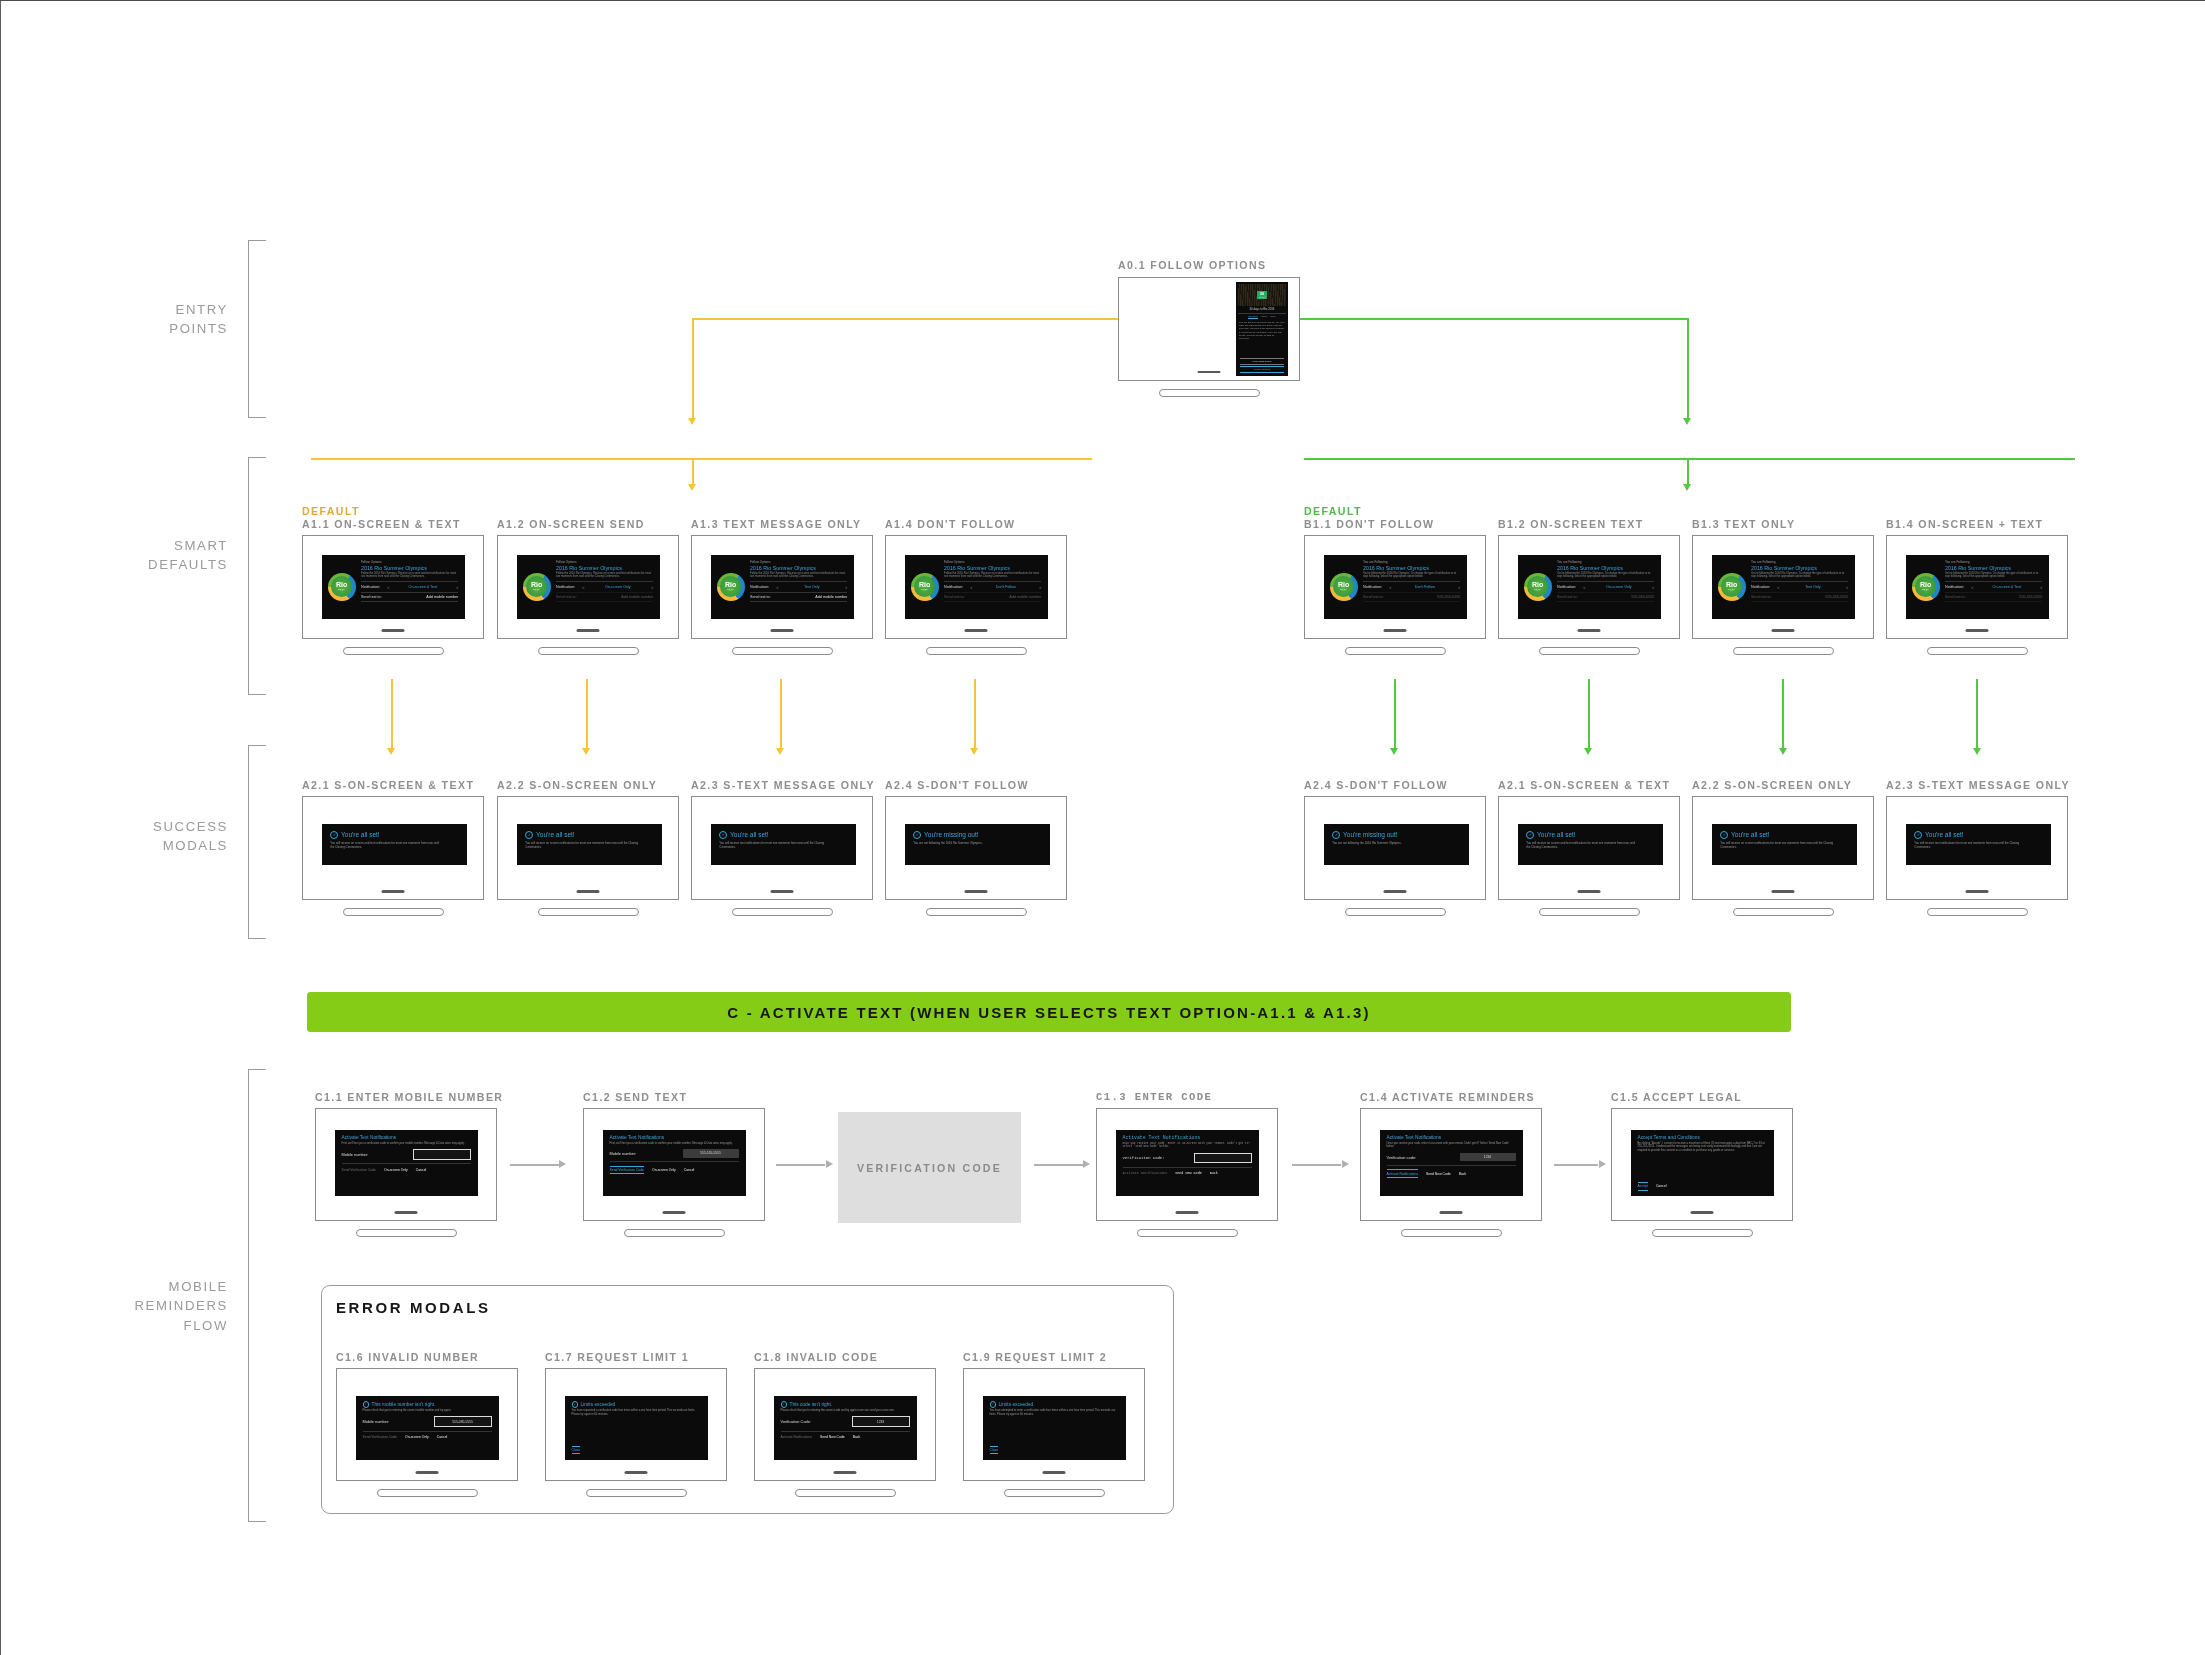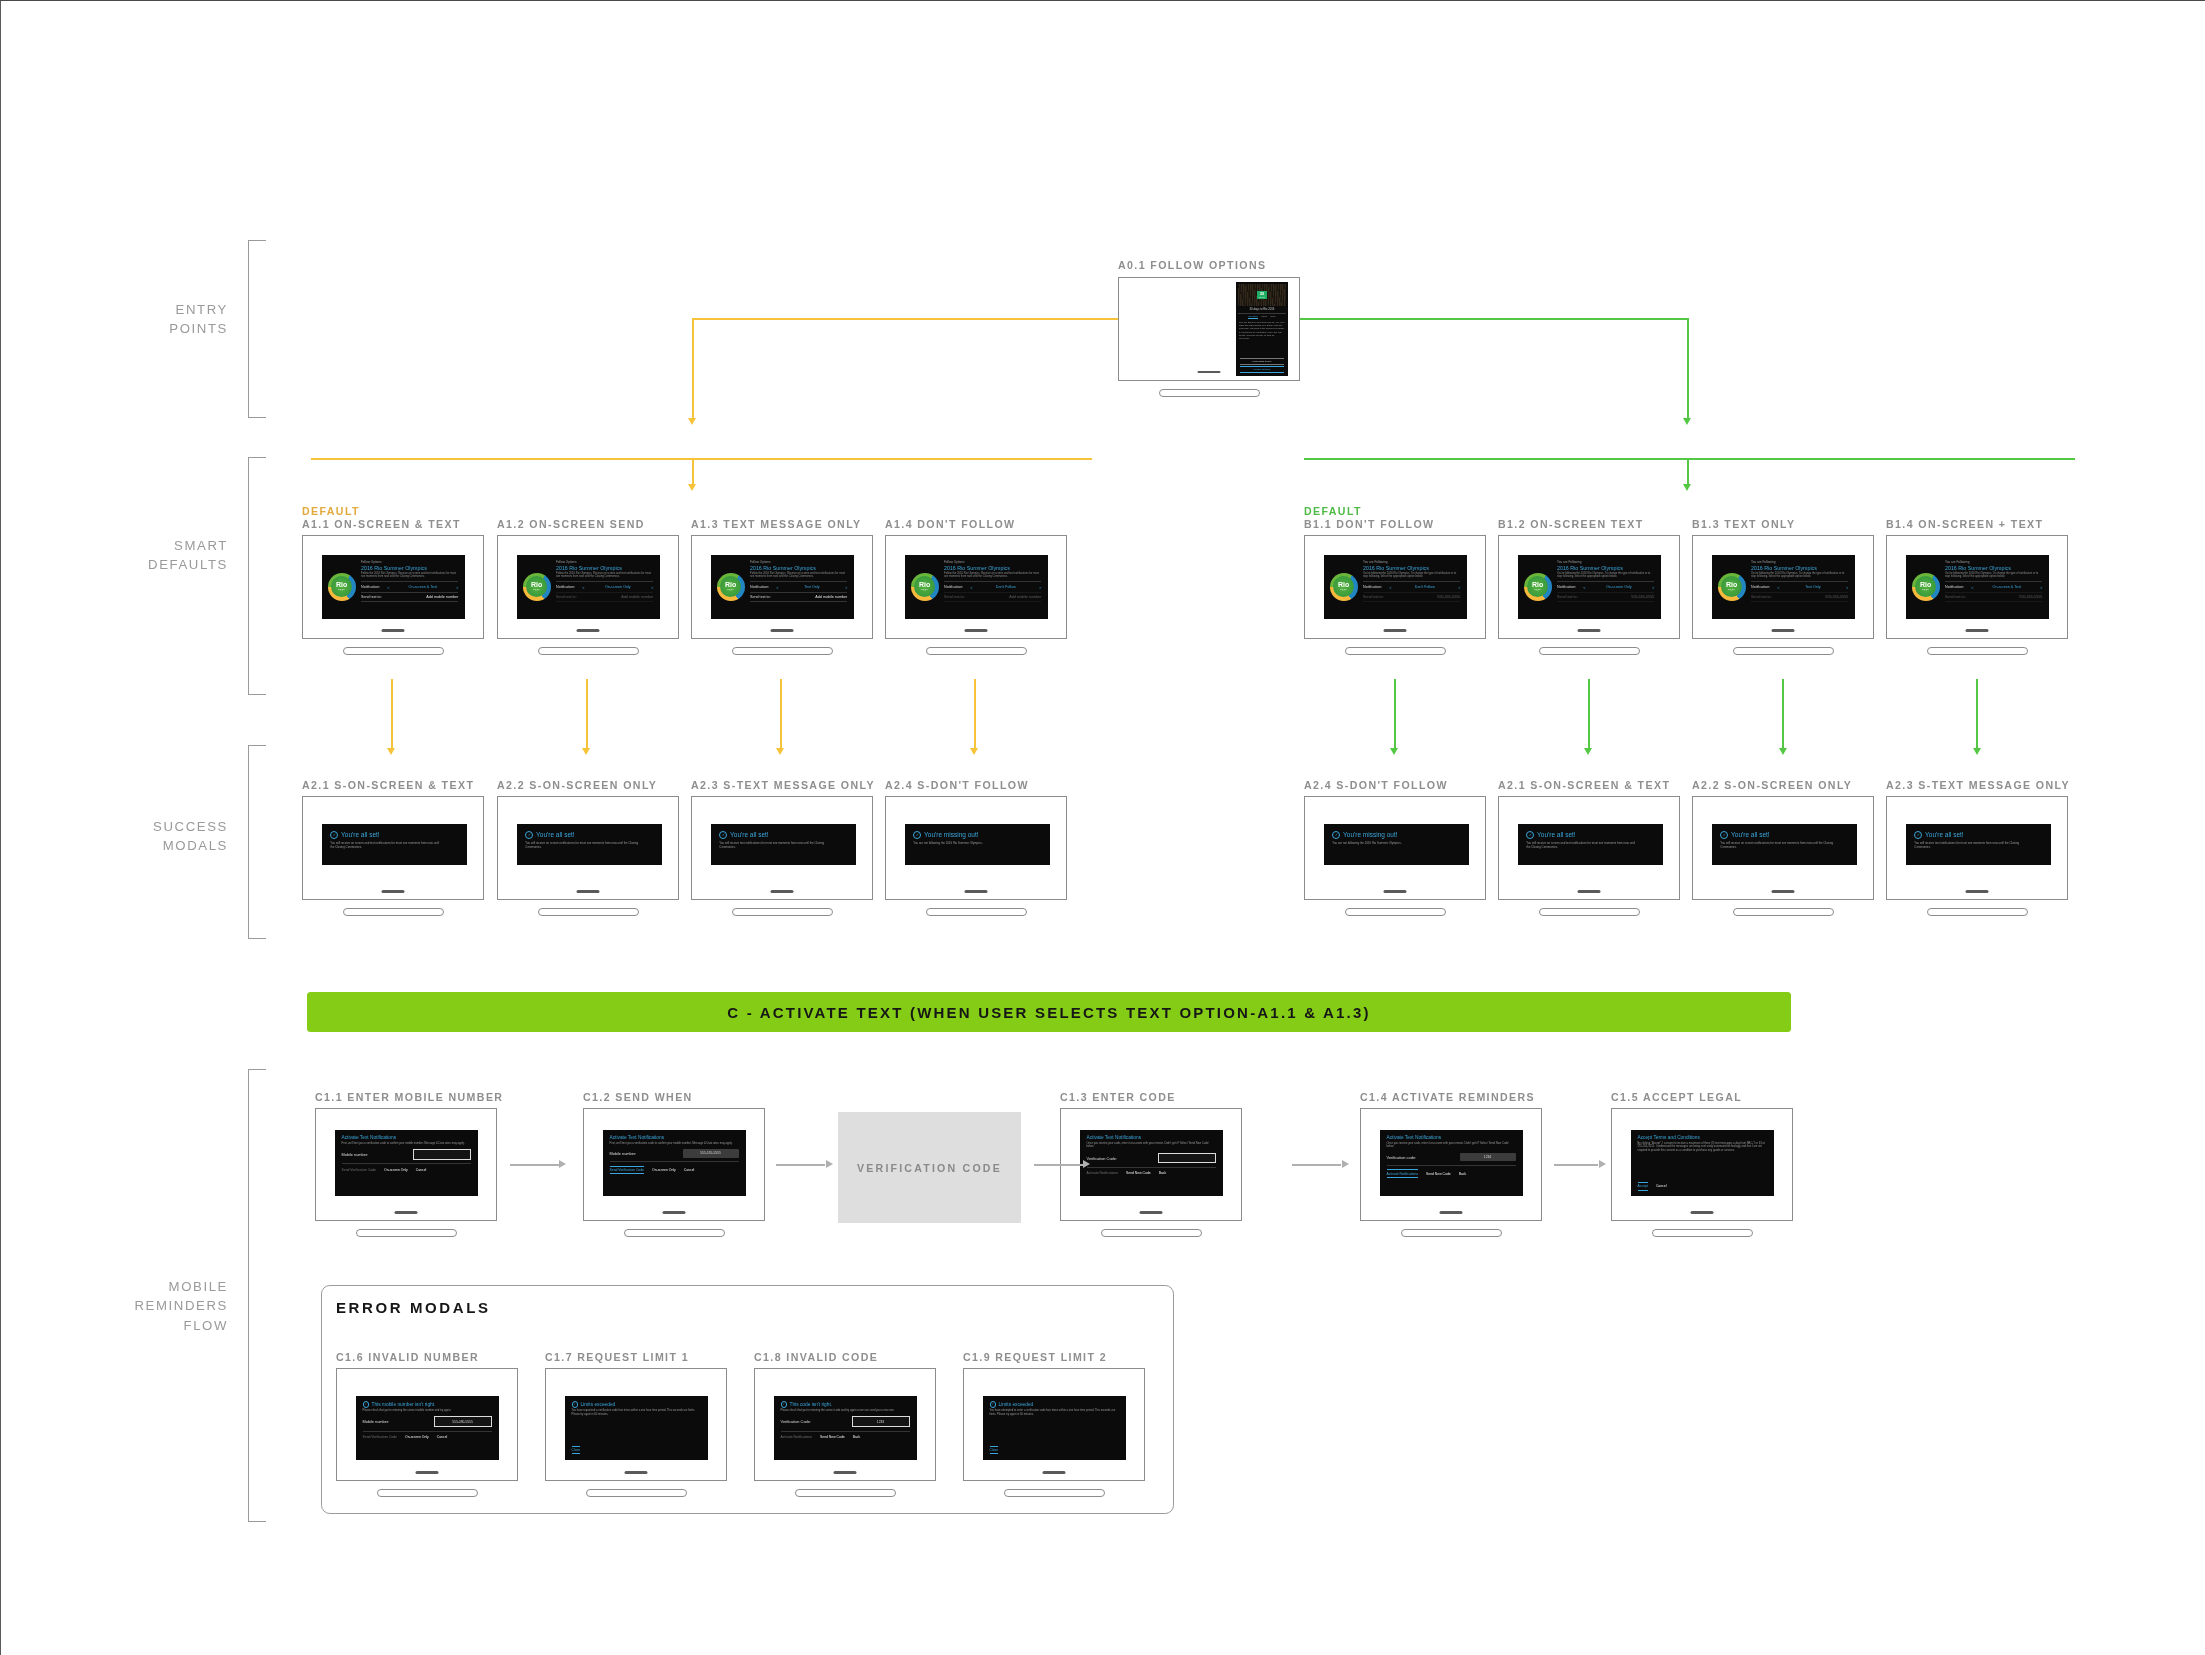--- a/index.html
+++ b/index.html
@@ -601,21 +601,21 @@
             <span class="act act-plain">On-screen Only</span>
             <span class="act act-plain">Cancel</span>
           </div>
     </div>
         <div class="dash"></div>
       </div>
       <div class="stand"></div>
     </div>
   <div class="slot" style="left:583px;top:1085px;--cap:23px;">
       <div class="caps" style="height:var(--cap)">
-        <div class="cap">C1.2 SEND WHEN</div>
+        <div class="cap">C1.2 SEND TEXT</div>
       </div>
       <div class="tv h128">
     <div class="panel p-form ">
       <div class="f-title">
             <span>Activate Text Notifications</span>
           </div>
       <div class="f-body">First, we'll text you a verification code to confirm your mobile number. Message &amp; Data rates may apply.</div>
       <div class="f-fieldrow">
         <span>Mobile number:</span>
         <span class="f-input fill">555-555-5555</span>
@@ -627,21 +627,21 @@
             <span class="act act-plain">Cancel</span>
           </div>
     </div>
         <div class="dash"></div>
       </div>
       <div class="stand"></div>
     </div>
   <div class="vbox">
       <span>VERIFICATION CODE</span>
     </div>
-  <div class="slot" style="left:1060px;top:1085px;--cap:23px;">
+  <div class="slot" style="left:1096px;top:1085px;font-family:Liberation Mono, monospace;--cap:23px;">
       <div class="caps" style="height:var(--cap)">
         <div class="cap">C1.3 ENTER CODE</div>
       </div>
       <div class="tv h128">
     <div class="panel p-form ">
       <div class="f-title">
             <span>Activate Text Notifications</span>
           </div>
       <div class="f-body">Once you receive your code, enter it on-screen with your remote. Didn't get it? Select 'Send New Code' below.</div>
       <div class="f-fieldrow">

